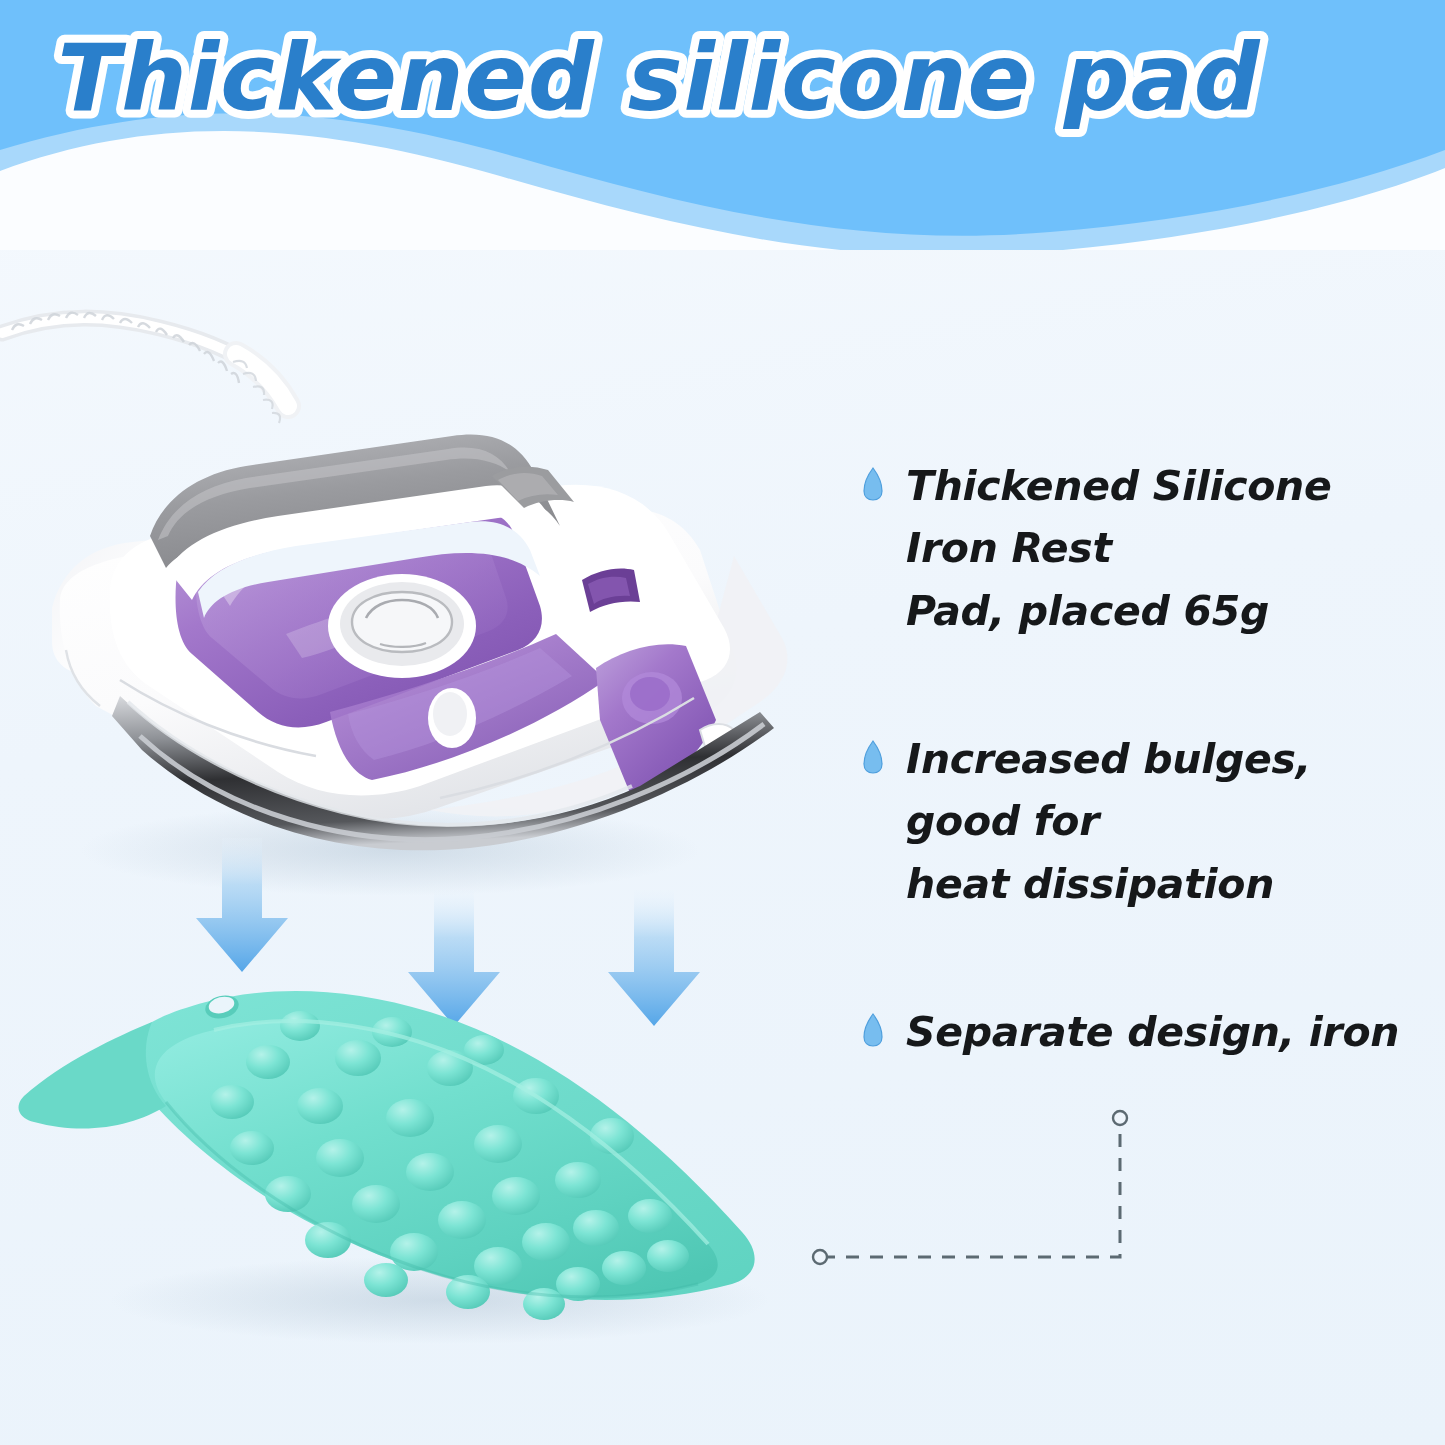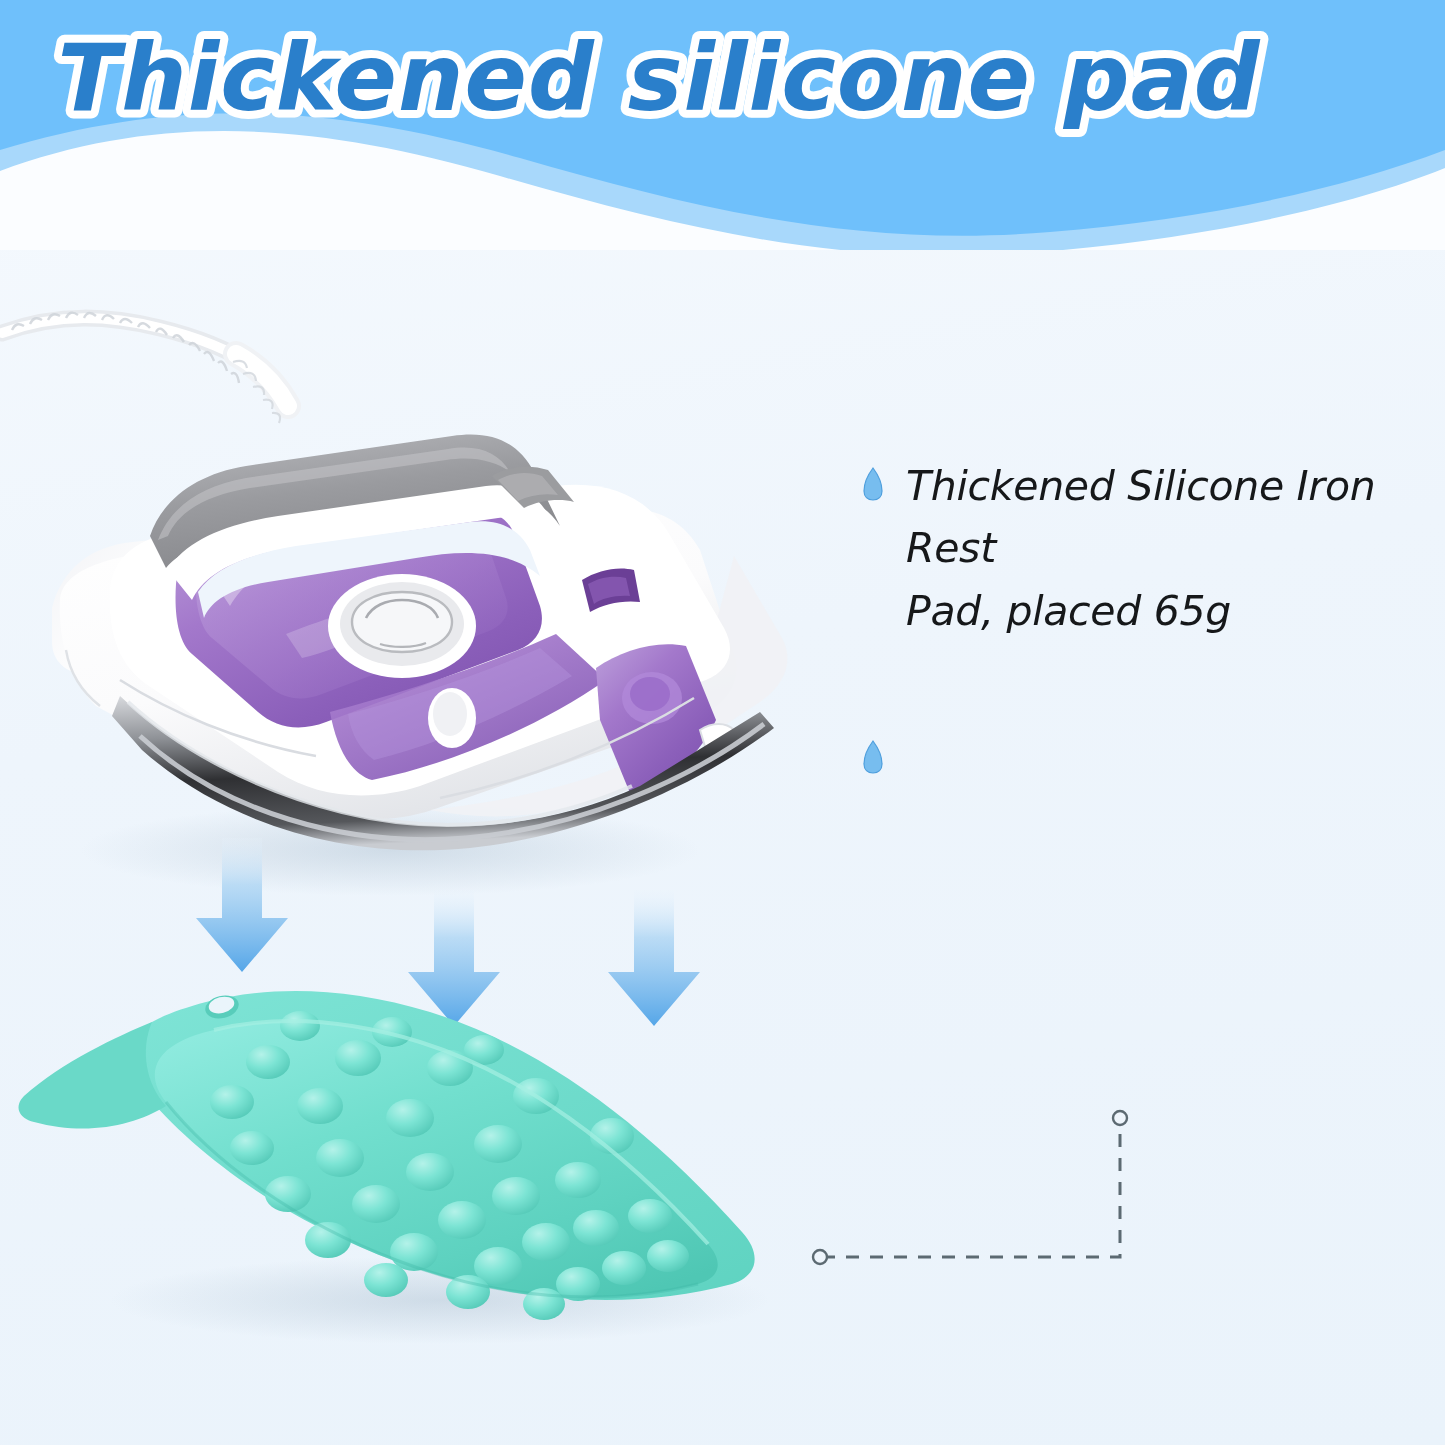--- a/index.html
+++ b/index.html
@@ -72,20 +72,21 @@
   .features {
     position: absolute;
     left: 862px;
     top: 455px;
     width: 575px;
   }
   .feature-row {
     display: flex;
     align-items: flex-start;
     margin-bottom: 86px;
+    font-weight: bold;
   }
   .feature-row:last-child { margin-bottom: 0; }
 
   .bullet-icon {
     flex: 0 0 auto;
     width: 22px;
     height: 34px;
     margin-top: 12px;
     margin-right: 22px;
   }
@@ -414,30 +415,42 @@
           <path d="M11,1 C15.5,7 20,16 20,24 C20,29.5 16.5,33 11,33
                    C5.5,33 2,29.5 2,24 C2,16 6.5,7 11,1 Z" fill="#77bdef" stroke="#4f9fdd" stroke-width="1.2"></path>
         </svg>
       </span>
       <div class="feature-text">
         <span>Thickened Silicone Iron Rest</span><br>
         <span>Pad, placed 65g</span>
       </div>
     </div>
 
-
     <div class="feature-row">
       <span class="bullet-icon">
         <svg viewBox="0 0 22 34" aria-hidden="true">
           <path d="M11,1 C15.5,7 20,16 20,24 C20,29.5 16.5,33 11,33
                    C5.5,33 2,29.5 2,24 C2,16 6.5,7 11,1 Z" fill="#77bdef" stroke="#4f9fdd" stroke-width="1.2"></path>
         </svg>
       </span>
       <div class="feature-text">
-        <br>
+        <span>Increased bulges, good for</span><br>
+        <span>heat dissipation</span>
+      </div>
+    </div>
+
+    <div class="feature-row">
+      <span class="bullet-icon">
+        <svg viewBox="0 0 22 34" aria-hidden="true">
+          <path d="M11,1 C15.5,7 20,16 20,24 C20,29.5 16.5,33 11,33
+                   C5.5,33 2,29.5 2,24 C2,16 6.5,7 11,1 Z" fill="#77bdef" stroke="#4f9fdd" stroke-width="1.2"></path>
+        </svg>
+      </span>
+      <div class="feature-text">
+        <span>Separate design, iron</span><br>
       </div>
     </div>
   </div>
 
   <div class="callout">
     <svg viewBox="0 0 360 190">
       <path d="M32,167 L330,167 L330,32" fill="none" stroke="#5c6a72" stroke-width="3" stroke-dasharray="13 11"></path>
       <circle cx="30" cy="167" r="7" fill="#eef5fc" stroke="#5c6a72" stroke-width="2.4"></circle>
       <circle cx="330" cy="28" r="7" fill="#eef5fc" stroke="#5c6a72" stroke-width="2.4"></circle>
     </svg>

